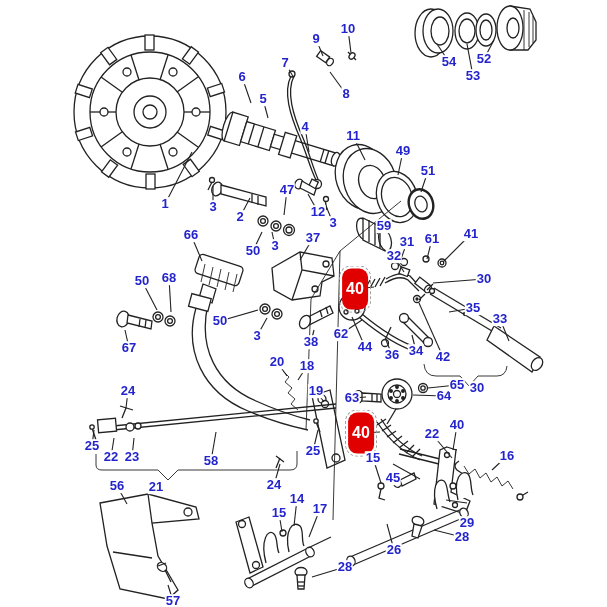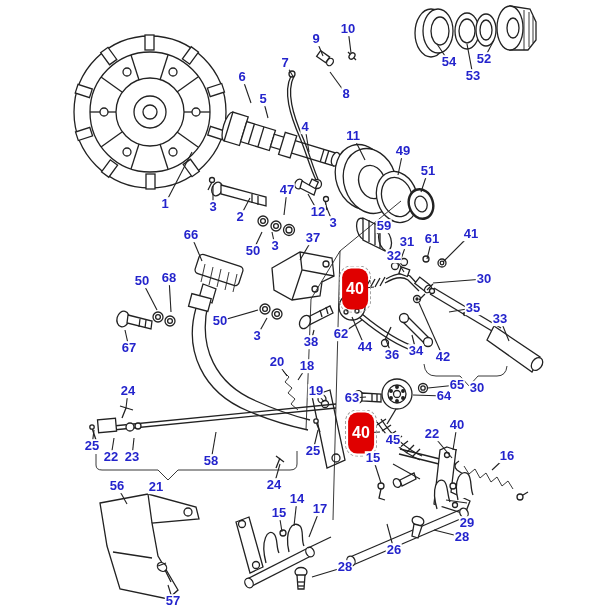--- a/index.html
+++ b/index.html
@@ -528,21 +528,21 @@
       <span class="plabel" style="left: 117px; top: 486px;">56</span>
       <span class="plabel" style="left: 156px; top: 487px;">21</span>
       <span class="plabel" style="left: 279px; top: 513px;">15</span>
       <span class="plabel" style="left: 297px; top: 499px;">14</span>
       <span class="plabel" style="left: 320px; top: 509px;">17</span>
       <span class="plabel" style="left: 345px; top: 567px;">28</span>
       <span class="plabel" style="left: 394px; top: 550px;">26</span>
       <span class="plabel" style="left: 173px; top: 601px;">57</span>
       <span class="plabel hl" style="left: 361px; top: 433px;">40</span>
       <span class="plabel" style="left: 373px; top: 458px;">15</span>
-      <span class="plabel" style="left: 393px; top: 440px;">45</span>
+      <span class="plabel" style="left: 393px; top: 478px;">45</span>
       <span class="plabel" style="left: 432px; top: 434px;">22</span>
       <span class="plabel" style="left: 457px; top: 425px;">40</span>
       <span class="plabel" style="left: 507px; top: 456px;">16</span>
       <span class="plabel" style="left: 467px; top: 503px; margin-top: 20px;">29</span>
       <span class="plabel" style="left: 462px; top: 537px;">28</span>
     </div>
 
 </div>
 
 </body></html>

